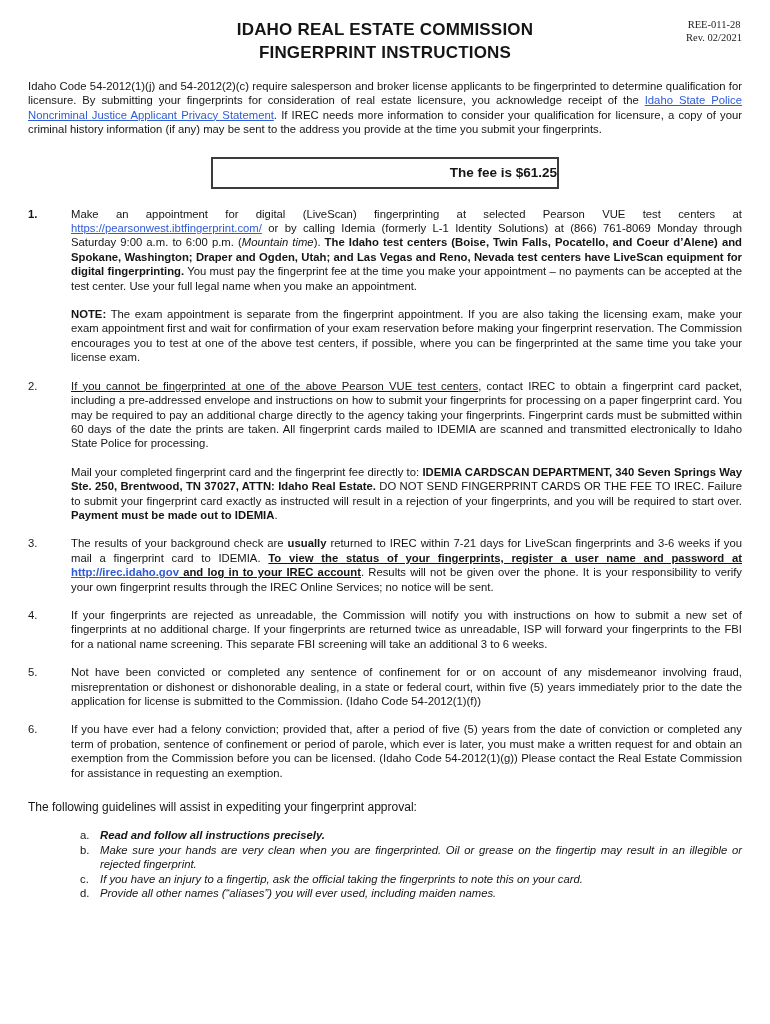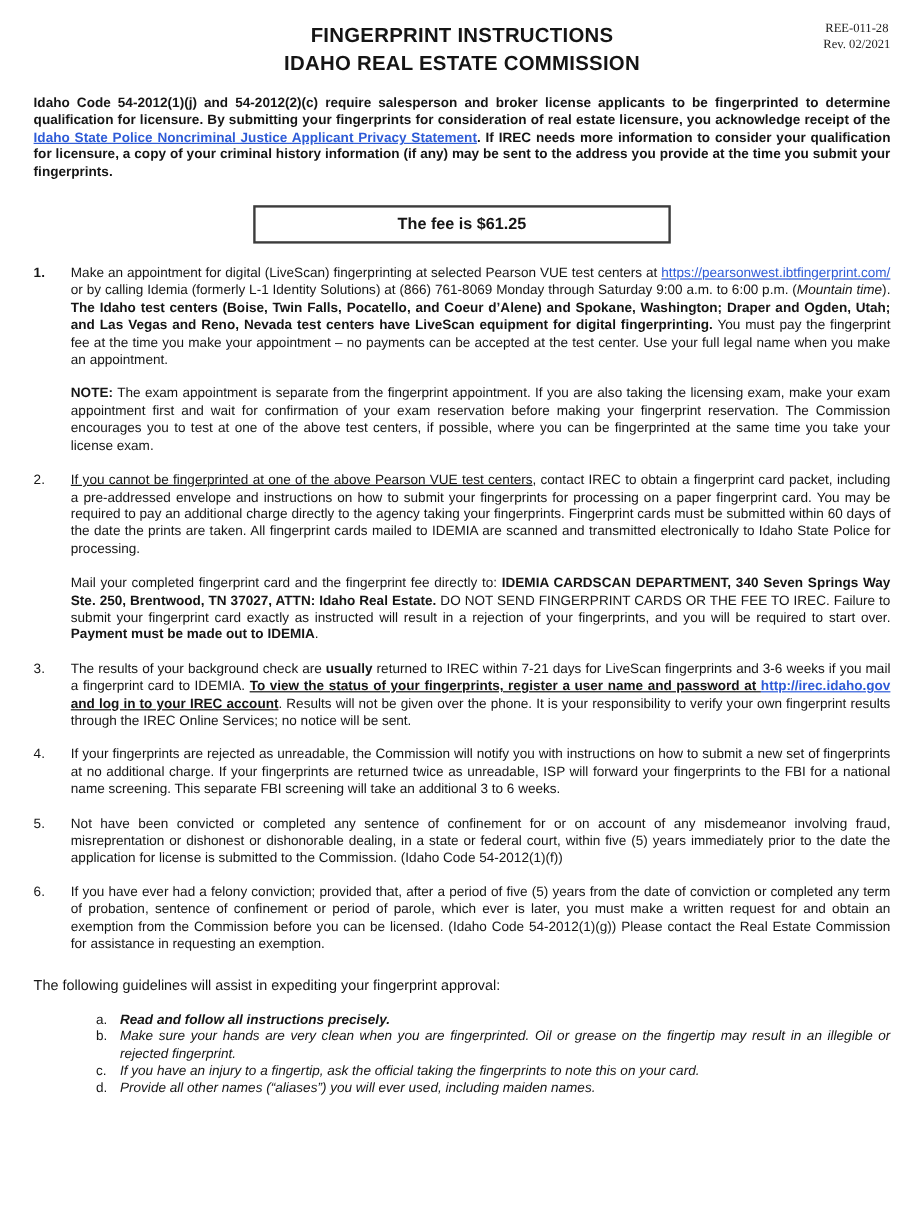--- a/index.html
+++ b/index.html
@@ -15,36 +15,36 @@
   .header { position:relative; text-align:center; }
   .title-line { font-weight:bold; font-size:17px; line-height:23px; letter-spacing:0.2px; }
   .form-code {
     position:absolute; top:0; right:0;
     font-family:"Liberation Serif", serif;
     font-size:10.5px; line-height:13px; text-align:center; color:#1c1c1c;
   }
 
   
   p, .g-text { font-size:11.3px; line-height:14.4px; }
-  .intro { margin:15px 0 0 0; text-align:justify;font-weight:bold; }
+  .intro { margin:15px 0 0 0; text-align:justify; }
 
   
   .fee-box {
     width:344px; margin:20px auto 0 auto;
     border:2px solid #3c3c3c;
-    text-align:center; font-weight:bold; font-size:13.5px;
+    text-align:right; font-weight:bold; font-size:13.5px;
     padding:6px 0 7px 0;
   }
 
   
   .items { margin-top:18px; }
   .item { display:flex; margin-bottom:14px; }
   .item-num { flex:none; width:27px; font-size:11.3px; line-height:14.4px; }
   .item-body { flex:1; min-width:0; }
-  .item-body p { margin:0 0 14px 4px; text-align:justify; }
+  .item-body p { margin:0 0 14px 16px; text-align:justify; }
   .item-body p:last-child { margin-bottom:0; }
 
   
   .closing { margin:20px 0 0 0; font-size:12px; }
   .guidelines { margin:14px 0 0 52px; }
   .g-row { display:flex; }
   .g-letter { flex:none; width:20px; font-size:11.3px; line-height:14.4px; }
   .g-text { flex:1; min-width:0; text-align:justify;font-style:italic; }
 
   
@@ -53,22 +53,22 @@
   .i { font-style:italic; }
   a.link { color:var(--link,#2e5bd7); text-decoration:underline; cursor:pointer; }
   a.link.b { font-weight:bold; }
 </style>
 </head>
 <body>
 
 <div class="page">
 
   <div class="header">
+    <div class="title-line">IDAHO REAL ESTATE COMMISSION</div>
     <div class="title-line">FINGERPRINT INSTRUCTIONS</div>
-    <div class="title-line">IDAHO REAL ESTATE COMMISSION</div>
     <div class="form-code">
       <div>REE-011-28</div>
       <div>Rev. 02/2021</div>
     </div>
   </div>
 
   <p class="intro"><span>Idaho Code 54-2012(1)(j) and 54-2012(2)(c) require salesperson and broker license applicants to be fingerprinted to determine qualification for licensure.  By submitting your fingerprints for consideration of real estate licensure, you acknowledge receipt of the </span><a class="link" href="#">Idaho State Police Noncriminal Justice Applicant Privacy Statement</a><span>.  If IREC needs more information to consider your qualification for licensure, a copy of your criminal history information (if any) may be sent to the address you provide at the time you submit your fingerprints.</span></p>
 
   <div class="fee-box">The fee is $61.25</div>
 

